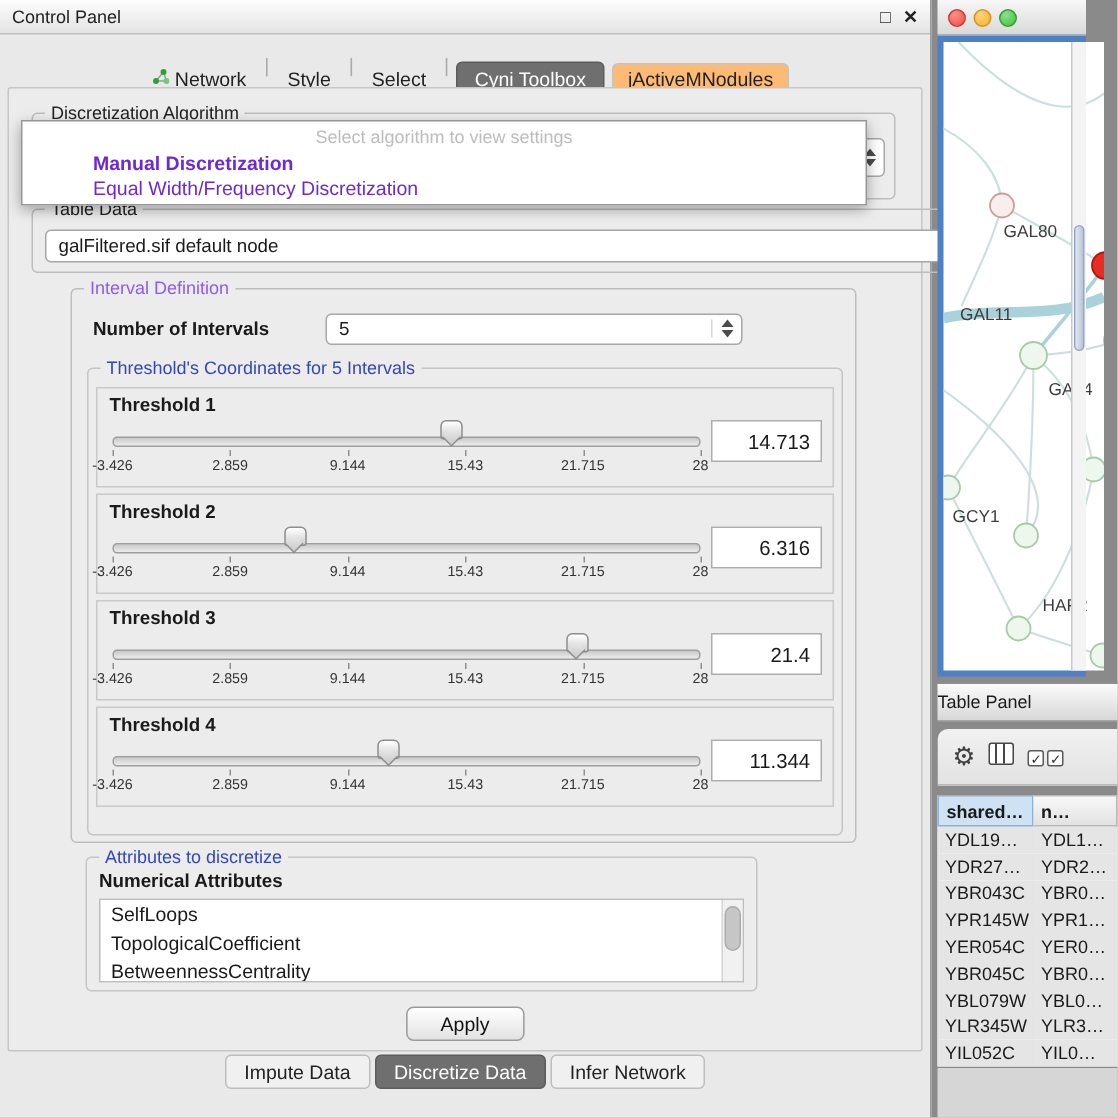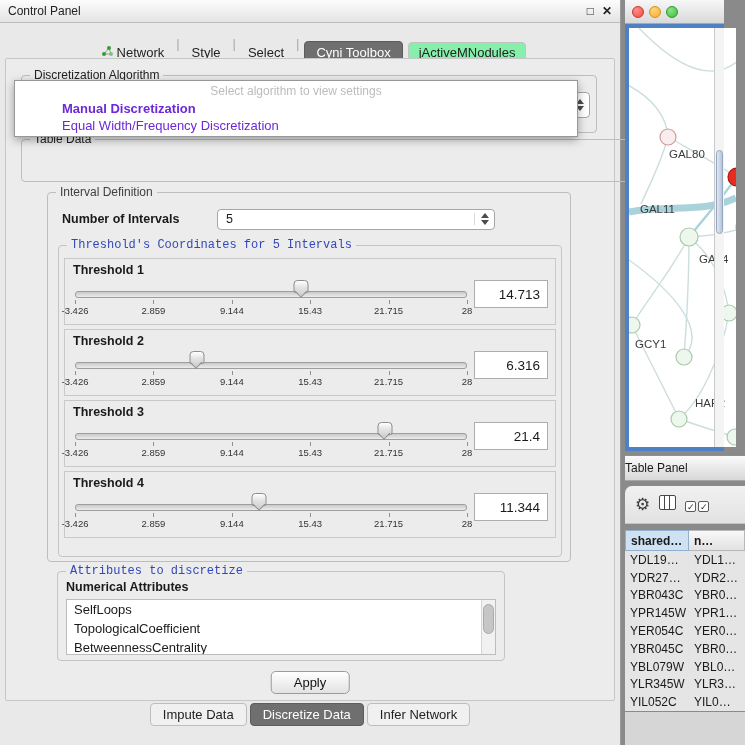--- a/index.html
+++ b/index.html
@@ -13,30 +13,30 @@
     display:flex;align-items:center;padding:0 8px;font-size:12px;}
   .tb-title{color:#222;}
   .tb-icons{margin-left:auto;display:flex;gap:8px;align-items:center;}
   .tb-min{font-size:12px;color:#333;cursor:default;}
   .tb-close{font-size:12px;font-weight:bold;color:#222;cursor:default;}
 
   .tabbar{position:absolute;top:30px;left:0;right:0;height:26px;display:flex;align-items:center;
     justify-content:center;gap:5px;font-size:13px;}
   .tab{display:flex;align-items:flex-end;gap:4px;padding:3px 7px;border-radius:4px;color:#222;cursor:default;margin-top:19px;}
   .tab.sel{background:#6f6f6f;color:#fff;border:1px solid #5c5c5c;padding:3px 11px;}
-  .tab.outlined{border:1px solid #c3c3c3;background:#86efac;padding:2px 10px;}
+  .tab.outlined{border:1px solid #c3c3c3;background:#fdba74;padding:2px 10px;}
   .tabsep{color:#aaa;}
 
   .content{position:absolute;left:5px;right:5px;top:58px;bottom:44px;background:#ececec;
     border:1px solid #c6c6c6;border-radius:2px;}
 
   .groupbox{position:absolute;border:1px solid #bdbdbd;border-radius:4px;box-sizing:border-box;}
   .group-title{position:absolute;top:-8px;left:8px;background:#ececec;padding:0 4px;font-size:12px;color:#222;}
-  .group-title.green{color:#404040;}
-  .group-title.blue{color:#3347bb;font-family:Liberation Mono, monospace;}
+  .group-title.green{color:#8b5cf6;}
+  .group-title.blue{color:#3347bb;}
 
   
   .algo-group{left:15px;top:16px;width:576px;height:58px;}
   .algo-combo{position:absolute;left:8px;right:6px;top:16px;height:26px;}
 
   .combo{background:#fff;border:1px solid #a6a6a6;border-radius:4px;display:flex;align-items:center;
     padding:0 5px 0 8px;font-size:12.5px;box-sizing:border-box;}
   .stepper{margin-left:auto;display:flex;flex-direction:column;gap:2px;padding-left:6px;border-left:1px solid #d8d8d8;}
   .stepper .up{width:0;height:0;border-left:4px solid transparent;border-right:4px solid transparent;border-bottom:5px solid #4c4c4c;}
   .stepper .down{width:0;height:0;border-left:4px solid transparent;border-right:4px solid transparent;border-top:5px solid #4c4c4c;}
@@ -182,20 +182,27 @@
     <div class="popup">
       <div class="popup-placeholder">Select algorithm to view settings</div>
       <div id="popup-options">
           <div class="popup-opt bold">Manual Discretization</div>
           <div class="popup-opt">Equal Width/Frequency Discretization</div>
         </div>
     </div>
 
     <div class="groupbox td-group">
       <span class="group-title">Table Data</span>
+      <div class="combo td-combo">
+        <span>galFiltered.sif default node</span>
+        <span class="stepper">
+            <span class="up"></span>
+            <span class="down"></span>
+          </span>
+      </div>
     </div>
 
     <div class="groupbox interval-group">
       <span class="group-title green">Interval Definition</span>
       <div class="noi-row">
         <span class="noi-label">Number of Intervals</span>
         <div class="combo noi-combo">
           <span>5</span>
           <span class="stepper">
               <span class="up"></span>

